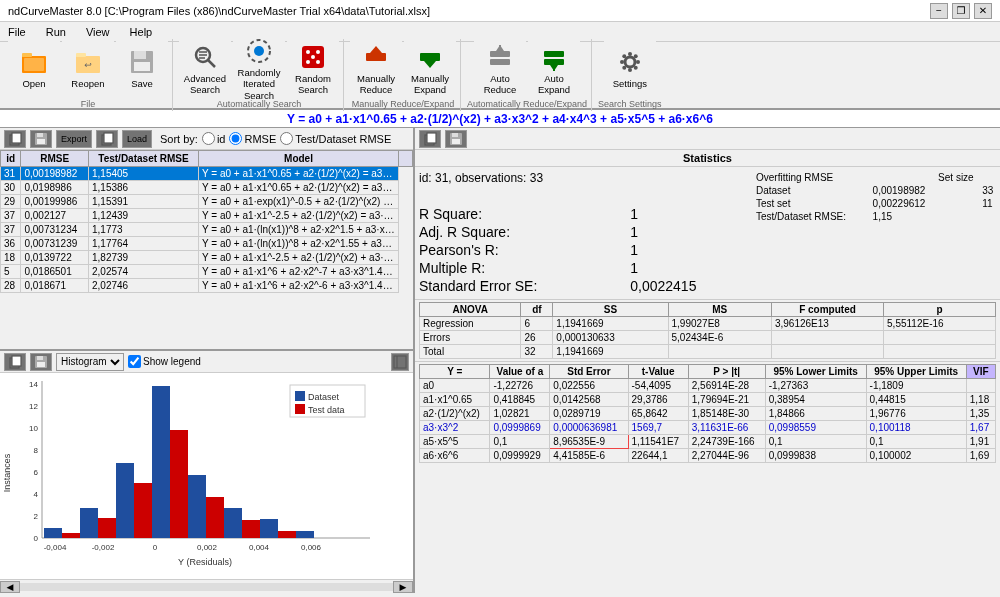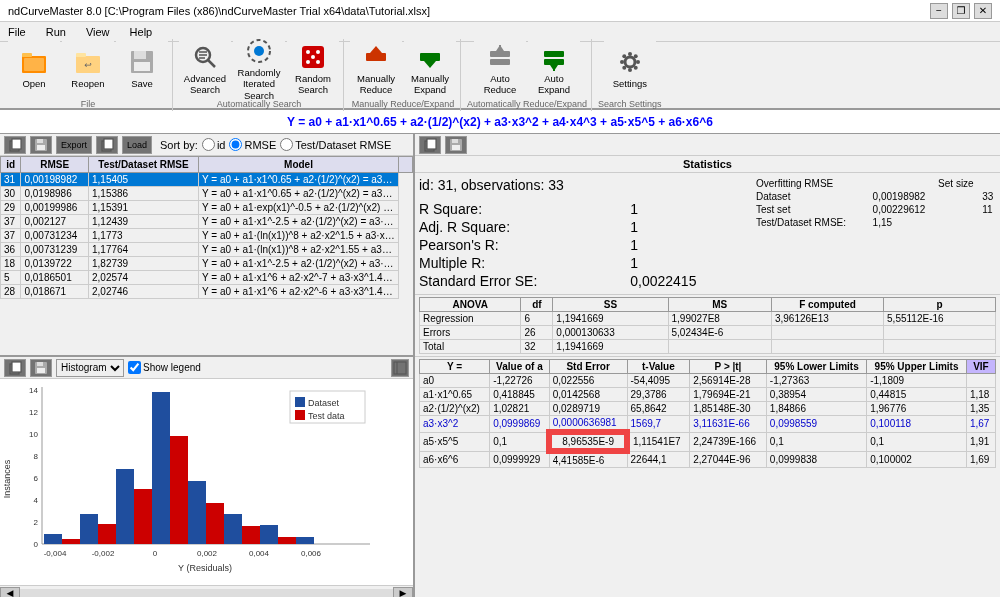--- a/index.html
+++ b/index.html
@@ -18,21 +18,21 @@
     .toolbar { background: #f0f0f0; height: 68px; border-bottom: 2px solid #999; display: flex; align-items: center; padding: 2px 4px; gap: 2px; }
     .toolbar-btn { display: flex; flex-direction: column; align-items: center; justify-content: center; width: 52px; height: 56px; background: #f0f0f0; border: 1px solid transparent; cursor: pointer; font-size: 10px; gap: 2px; }
     .toolbar-btn .icon { width: 28px; height: 28px; display: flex; align-items: center; justify-content: center; }
     .toolbar-label { font-size: 9.5px; text-align: center; line-height: 1.2; }
     .toolbar-group-label { font-size: 9px; color: #666; text-align: center; margin-top: 2px; }
     .group-wrap { display: flex; flex-direction: column; align-items: center; border-right: 1px solid #ccc; padding: 2px 4px; }
     .group-wrap:last-child { border-right: none; }
     .group-btns { display: flex; gap: 2px; }
     
     
-    .formula-bar { background: #fff; height: 24px; border-bottom: 1px solid #999; display: flex; align-items: center; justify-content: center; }
+    .formula-bar { background: #fff; height: 18px; border-bottom: 1px solid #999; display: flex; align-items: center; justify-content: center; }
     .formula-text { font-size: 12px; color: #0000ff; font-weight: bold; }
     
     
     .main-content { display: flex; height: calc(597px - 22px - 20px - 68px - 22px); }
     
     
     .left-panel { width: 415px; border-right: 2px solid #999; display: flex; flex-direction: column; }
     
     
     .mini-toolbar { height: 22px; background: #f0f0f0; display: flex; align-items: center; gap: 4px; padding: 2px 4px; border-bottom: 1px solid #ccc; }
@@ -468,21 +468,21 @@
       </button>
     </div>
 
     <div class="right-inner">
 
       <div style="text-align:center; font-weight:bold; font-size:11px; padding:2px; border-bottom:1px solid #ccc;">Statistics</div>
 
       <div style="display:flex; padding:4px; border-bottom:1px solid #ccc; gap:4px;">
 
         <div style="flex:1;">
-          <div style="font-size:14px; margin-bottom:7px;">
+          <div style="font-size:12px; margin-bottom:20px;">
             <span>id: 31, observations:</span>
             <span>33</span>
           </div>
           <table style="font-size:14px; border-collapse:collapse; width:100%;">
             <tbody>
                 <tr>
               <td style="padding:1px 4px 1px 0;">R Square:</td>
               <td style="padding:1px 4px;">1</td>
             </tr>
             <tr>
@@ -629,21 +629,21 @@
     <td style="border:1px solid #ccc; padding:1px 3px;">0,0000636981</td>
     <td style="border:1px solid #ccc; padding:1px 3px;">1569,7</td>
     <td style="border:1px solid #ccc; padding:1px 3px;">3,11631E-66</td>
     <td style="border:1px solid #ccc; padding:1px 3px;">0,0998559</td>
     <td style="border:1px solid #ccc; padding:1px 3px;">0,100118</td>
     <td style="border:1px solid #ccc; padding:1px 3px;">1,67</td>
   </tr>
               <tr>
     <td style="border:1px solid #ccc; padding:1px 3px;">a5·x5^5</td>
     <td style="border:1px solid #ccc; padding:1px 3px;">0,1</td>
-    <td style="border:6px solid #ef4444; padding:1px 3px;text-align:center;">8,96535E-9</td>
+    <td style="border:1px solid #ef4444; padding:1px 3px;">8,96535E-9</td>
     <td style="border:1px solid #ccc; padding:1px 3px;">1,11541E7</td>
     <td style="border:1px solid #ccc; padding:1px 3px;">2,24739E-166</td>
     <td style="border:1px solid #ccc; padding:1px 3px;">0,1</td>
     <td style="border:1px solid #ccc; padding:1px 3px;">0,1</td>
     <td style="border:1px solid #ccc; padding:1px 3px;">1,91</td>
   </tr>
               <tr>
     <td style="border:1px solid #ccc; padding:1px 3px;">a6·x6^6</td>
     <td style="border:1px solid #ccc; padding:1px 3px;">0,0999929</td>
     <td style="border:1px solid #ccc; padding:1px 3px;">4,41585E-6</td>

